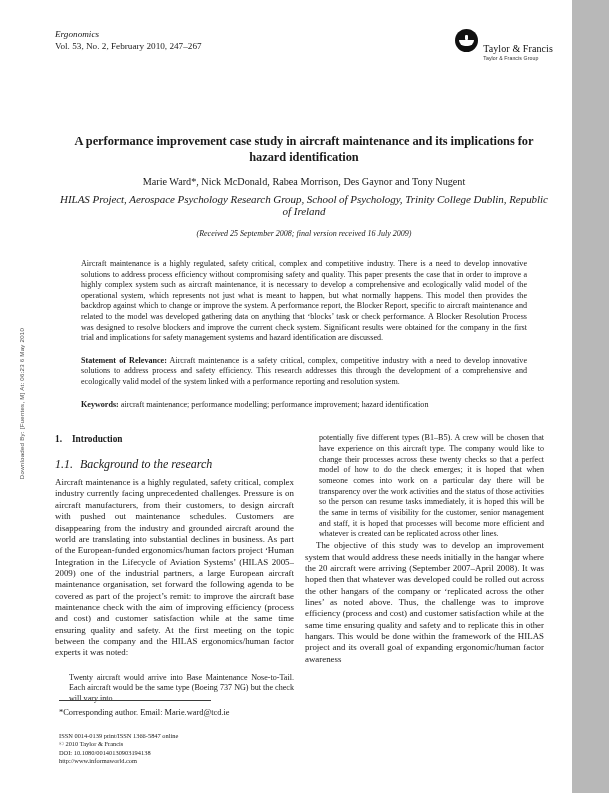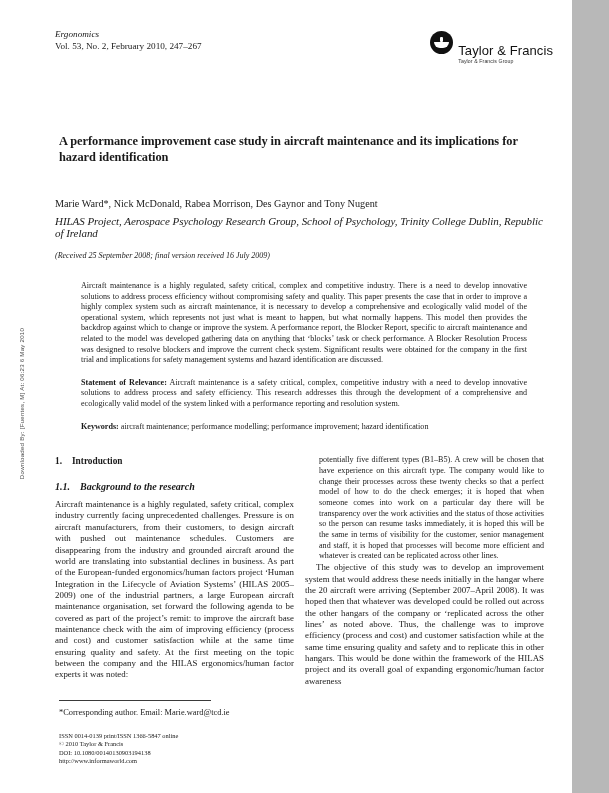--- a/index.html
+++ b/index.html
@@ -93,48 +93,48 @@
     position: absolute;
     left: 10px;
     top: 6px;
     width: 3px;
     height: 5px;
     background: #fff;
     border-radius: 1px;
   }
   .tf-words { line-height: 1.05; }
   .tf-main {
-    font-family: Liberation Sans, sans-serif;
-    font-size: 13px;
+    font-family: Liberation Serif, serif;
+    font-size: 10px;
     color: #111;
     letter-spacing: 0.1px;
     margin-top: 24px;
   }
   .tf-sub {
     font-family: "Liberation Sans", "DejaVu Sans", sans-serif;
     font-size: 5.2px;
     color: #333;
     letter-spacing: 0.1px;
     margin-top: 1px;
   }
 
   
   .title-block {
     margin-top: 47px;
-    text-align: left;
+    text-align: center;
   }
   .paper-title {
     font-size: 12.4px;
     font-weight: bold;
     line-height: 16px;
     margin: 0 4px;
     letter-spacing: -0.05px;
   }
   .authors {
-    margin-top: 32px;
+    margin-top: 10px;
     font-size: 10.2px;
     line-height: 14px;
   }
   .affiliation {
     margin-top: 4px;
     font-style: italic;
     font-size: 11px;
     line-height: 12px;
     letter-spacing: -0.05px;
   }
@@ -170,22 +170,22 @@
     flex: none;
   }
   .sec-num-head {
     font-size: 9.3px;
     font-weight: bold;
     line-height: 13px;
     margin: 0 0 7px 0;
   }
   .sec-num-head .num { display: inline-block; width: 17px; }
   .sub-head {
-    font-size: 10px;
-    font-weight: bold;
+    font-size: 12px;
+    font-weight: normal;
     font-style: italic;
     line-height: 13px;
     margin: 12px 0 6px 0;
   }
   .sub-head .num { display: inline-block; width: 25px; font-style: italic; }
   .col p {
     margin: 0;
     font-size: 8.9px;
     line-height: 11.35px;
     text-align: justify;
@@ -262,20 +262,21 @@
       <p>Aircraft maintenance is a highly regulated, safety critical, complex and competitive industry. There is a need to develop innovative solutions to address process efficiency without compromising safety and quality. This paper presents the case that in order to improve a highly complex system such as aircraft maintenance, it is necessary to develop a comprehensive and ecologically valid model of the operational system, which represents not just what is meant to happen, but what normally happens. This model then provides the backdrop against which to change or improve the system. A performance report, the Blocker Report, specific to aircraft maintenance and related to the model was developed gathering data on anything that ‘blocks’ task or check performance. A Blocker Resolution Process was designed to resolve blockers and improve the current check system. Significant results were obtained for the company in the first trial and implications for safety management systems and hazard identification are discussed.</p>
       <p class="spaced"><b>Statement of Relevance:</b><span> Aircraft maintenance is a safety critical, complex, competitive industry with a need to develop innovative solutions to address process and safety efficiency. This research addresses this through the development of a comprehensive and ecologically valid model of the system linked with a performance reporting and resolution system.</span></p>
       <p class="spaced"><b>Keywords:</b><span> aircraft maintenance; performance modelling; performance improvement; hazard identification</span></p>
     </div>
 
     <div class="body-cols">
       <div class="col">
         <div class="sec-num-head"><span class="num">1.</span><span>Introduction</span></div>
         <div class="sub-head"><span class="num">1.1.</span><span>Background to the research</span></div>
         <p>Aircraft maintenance is a highly regulated, safety critical, complex industry currently facing unprecedented challenges. Pressure is on aircraft manufacturers, from their customers, to design aircraft with pushed out maintenance schedules. Customers are disappearing from the industry and grounded aircraft around the world are translating into substantial declines in business. As part of the European-funded ergonomics/human factors project ‘Human Integration in the Lifecycle of Aviation Systems’ (HILAS 2005–2009) one of the industrial partners, a large European aircraft maintenance organisation, set forward the following agenda to be covered as part of the project’s remit: to improve the aircraft base maintenance check with the aim of improving efficiency (process and cost) and customer satisfaction while at the same time ensuring quality and safety. At the first meeting on the topic between the company and the HILAS ergonomics/human factor experts it was noted:</p>
+        <div class="quote">Twenty aircraft would arrive into Base Maintenance Nose-to-Tail. Each aircraft would be the same type (Boeing 737 NG) but the check will vary into</div>
       </div>
 
       <div class="col">
         <div class="quote" style="margin-top:0">potentially five different types (B1–B5). A crew will be chosen that have experience on this aircraft type. The company would like to change their processes across these twenty checks so that a perfect model of how to do the check emerges; it is hoped that when someone comes into work on a particular day there will be transparency over the work activities and the status of those activities so the person can resume tasks immediately, it is hoped this will be the same in terms of visibility for the customer, senior management and staff, it is hoped that processes will become more efficient and whatever is created can be replicated across other lines.</div>
         <p class="indent gap-top">The objective of this study was to develop an improvement system that would address these needs initially in the hangar where the 20 aircraft were arriving (September 2007–April 2008). It was hoped then that whatever was developed could be rolled out across the other hangars of the company or ‘replicated across the other lines’ as noted above. Thus, the challenge was to improve efficiency (process and cost) and customer satisfaction while at the same time ensuring quality and safety and to replicate this in other hangars. This would be done within the framework of the HILAS project and its overall goal of expanding ergonomic/human factor awareness</p>
       </div>
     </div>
 
     <div class="footer">
       <div class="footer-rule"></div>

